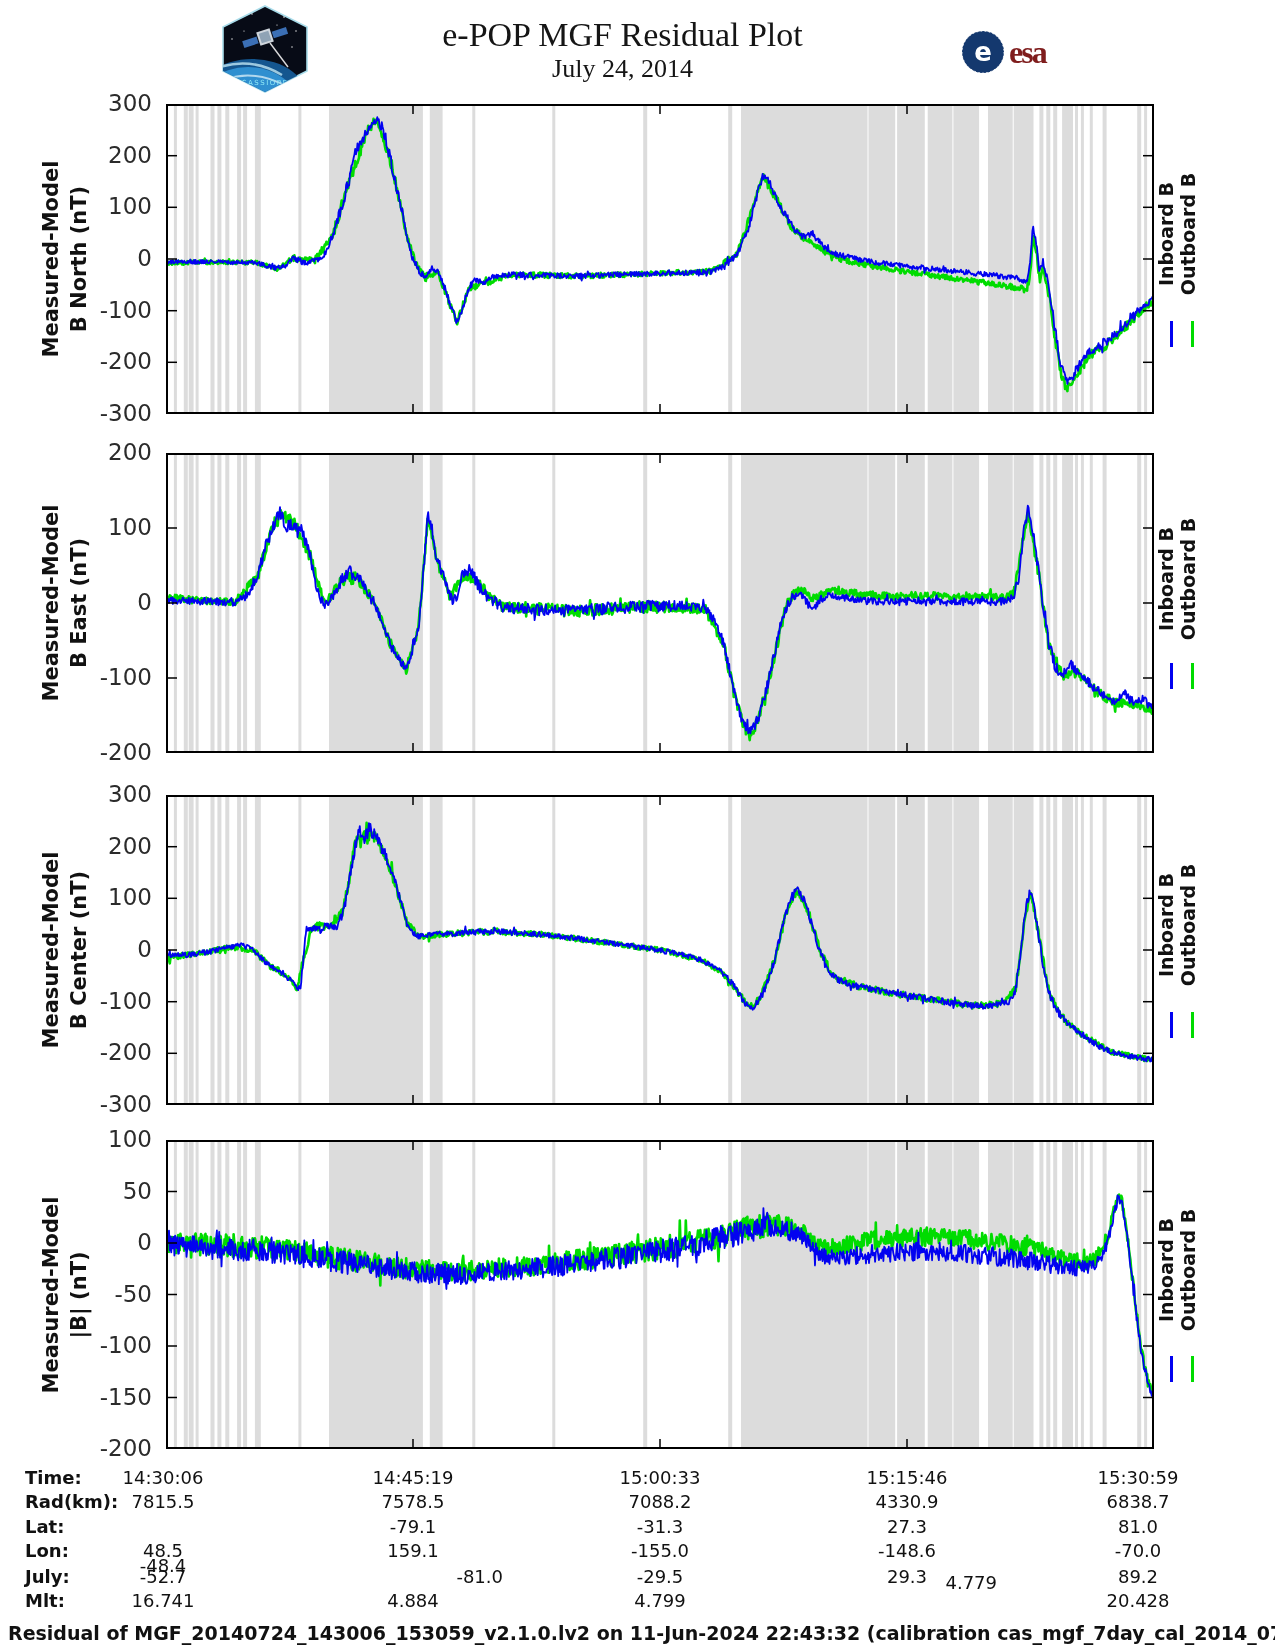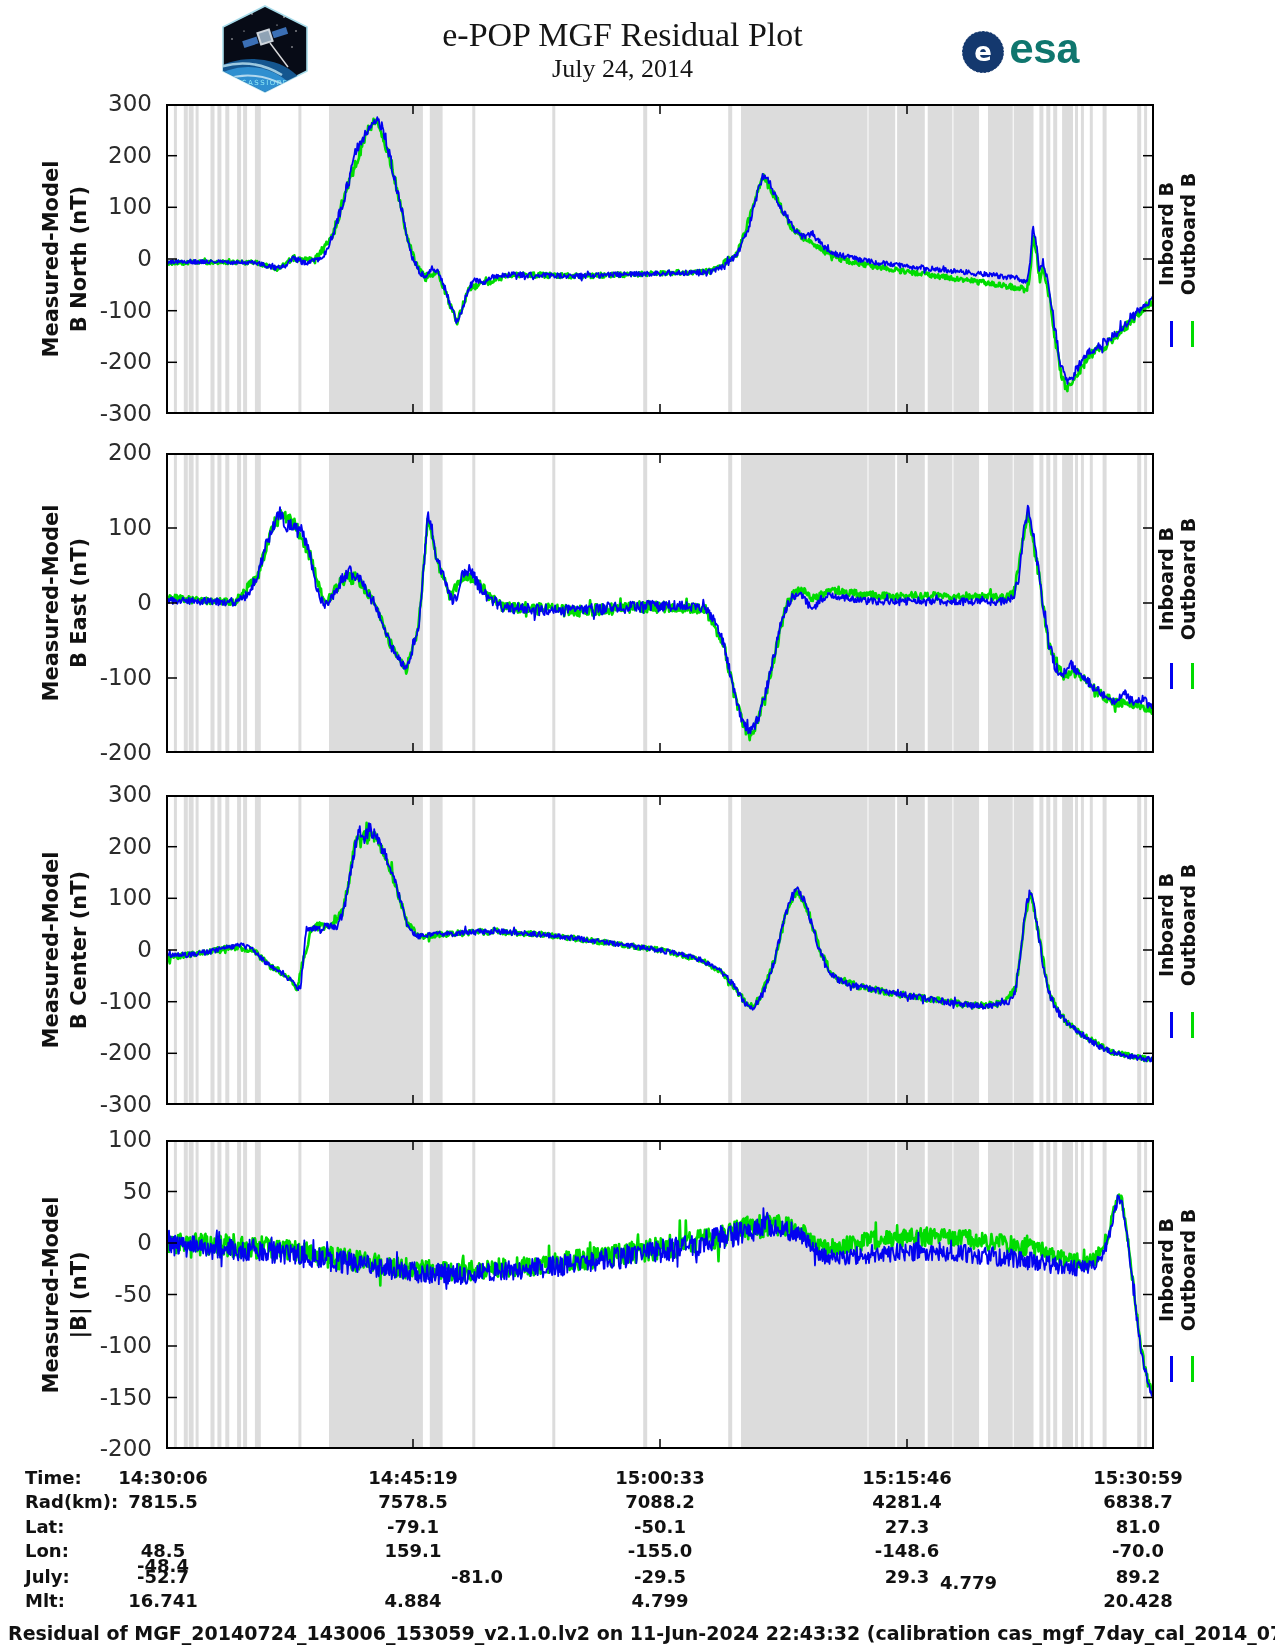--- a/index.html
+++ b/index.html
@@ -4,31 +4,31 @@
 <style>
   html,body{margin:0;padding:0;background:#ffffff;}
   .page{position:relative;width:1275px;height:1650px;background:#fff;overflow:hidden;
         font-family:"DejaVu Sans","Liberation Sans",sans-serif;color:#111;}
   .title-line1{position:absolute;left:0;width:1245px;top:16px;text-align:center;
         font-family:"Liberation Serif","DejaVu Serif",serif;font-size:34px;color:#151515;}
   .title-line2{position:absolute;left:0;width:1245px;top:54px;text-align:center;
         font-family:"Liberation Serif","DejaVu Serif",serif;font-size:26px;color:#151515;}
   .patch{position:absolute;left:222px;top:5px;width:86px;height:88px;}
   .esa{position:absolute;left:960px;top:26px;height:52px;display:flex;align-items:center;}
-  .esa-word{font-size:42px;font-weight:bold;color:#0f766e;letter-spacing:-2px;
-        font-family:Liberation Mono, monospace;margin-left:3px;}
+  .esa-word{font-size:32px;font-weight:bold;color:#7f1d1d;letter-spacing:-2px;
+        font-family:Liberation Serif, serif;margin-left:3px;}
   .panel-svg{position:absolute;left:166px;}
   .ytick{position:absolute;left:58px;width:94px;text-align:right;font-size:23px;color:#2b2b2b;}
   .vtext{position:absolute;width:220px;height:26px;text-align:center;white-space:nowrap;
         transform:rotate(-90deg);font-weight:bold;color:#111;}
   .axis-label{font-size:21px;}
   .legend-label{font-size:19px;}
   .legend-swatch{position:absolute;width:3px;height:26px;}
   .trow-label{position:absolute;left:25px;font-size:18px;font-weight:bold;color:#111;}
-  .tcell{position:absolute;width:180px;text-align:center;font-size:18px;font-weight:bold;color:#111;}
+  .tcell{position:absolute;width:180px;text-align:center;font-size:18px;font-weight:normal;color:#111;}
   .footer{position:absolute;left:8px;top:1622px;width:1267px;font-size:19px;font-weight:bold;color:#111;
         white-space:nowrap;}
 </style>
 </head>
 <body>
 
 <div class="page">
 
   <svg class="patch" viewBox="0 0 86 88">
     <defs>
@@ -353,26 +353,26 @@
       <div class="trow-label" style="top: 1467px;">Time:</div>
       <div class="tcell" style="left: 73px; top: 1467px;">14:30:06</div>
       <div class="tcell" style="left: 323px; top: 1467px;">14:45:19</div>
       <div class="tcell" style="left: 570px; top: 1467px;">15:00:33</div>
       <div class="tcell" style="left: 817px; top: 1467px;">15:15:46</div>
       <div class="tcell" style="left: 1048px; top: 1467px;">15:30:59</div>
       <div class="trow-label" style="top: 1491px;">Rad(km):</div>
       <div class="tcell" style="left: 73px; top: 1491px;">7815.5</div>
       <div class="tcell" style="left: 323px; top: 1491px;">7578.5</div>
       <div class="tcell" style="left: 570px; top: 1491px;">7088.2</div>
-      <div class="tcell" style="left: 817px; top: 1491px;">4281.4</div>
+      <div class="tcell" style="left: 817px; top: 1491px;">4330.9</div>
       <div class="tcell" style="left: 1048px; top: 1491px;">6838.7</div>
       <div class="trow-label" style="top: 1516px;">Lat:</div>
       <div class="tcell" style="left: 73px; top: 1516px; margin-top: 39px;">-48.4</div>
       <div class="tcell" style="left: 323px; top: 1516px;">-79.1</div>
-      <div class="tcell" style="left: 570px; top: 1516px;">-50.1</div>
+      <div class="tcell" style="left: 570px; top: 1516px;">-31.3</div>
       <div class="tcell" style="left: 817px; top: 1516px;">27.3</div>
       <div class="tcell" style="left: 1048px; top: 1516px;">81.0</div>
       <div class="trow-label" style="top: 1540px;">Lon:</div>
       <div class="tcell" style="left: 73px; top: 1540px;">48.5</div>
       <div class="tcell" style="left: 323px; top: 1540px;">159.1</div>
       <div class="tcell" style="left: 570px; top: 1540px;">-155.0</div>
       <div class="tcell" style="left: 817px; top: 1540px;">-148.6</div>
       <div class="tcell" style="left: 1048px; top: 1540px;">-70.0</div>
       <div class="trow-label" style="top: 1566px;">July:</div>
       <div class="tcell" style="left: 73px; top: 1566px;">-52.7</div>

